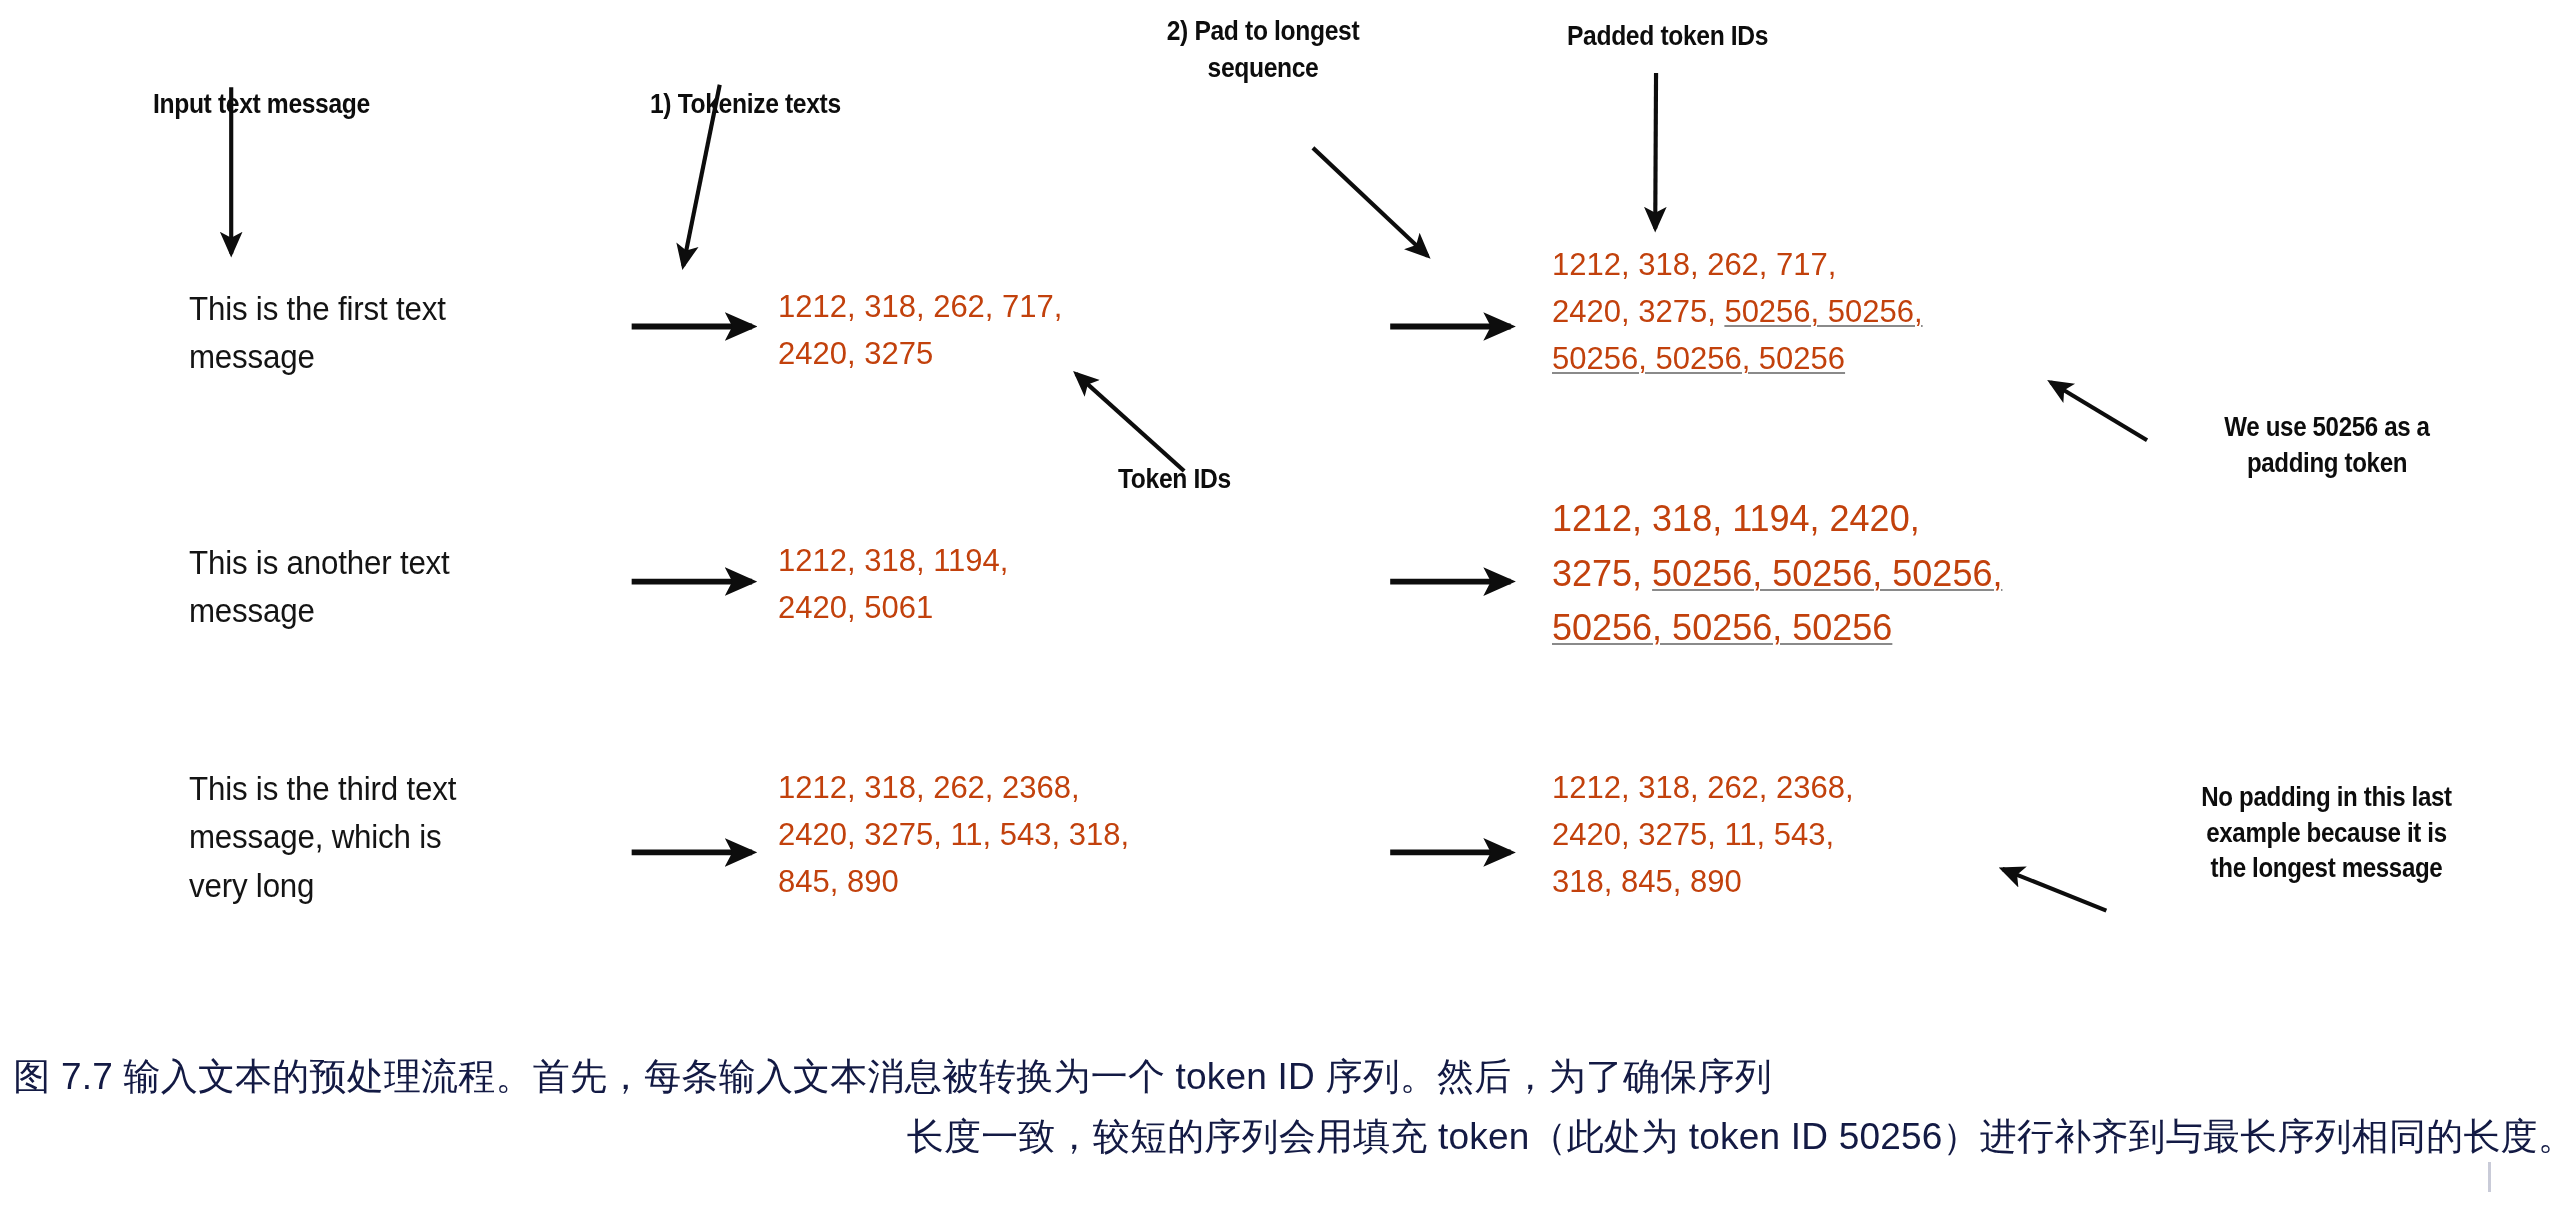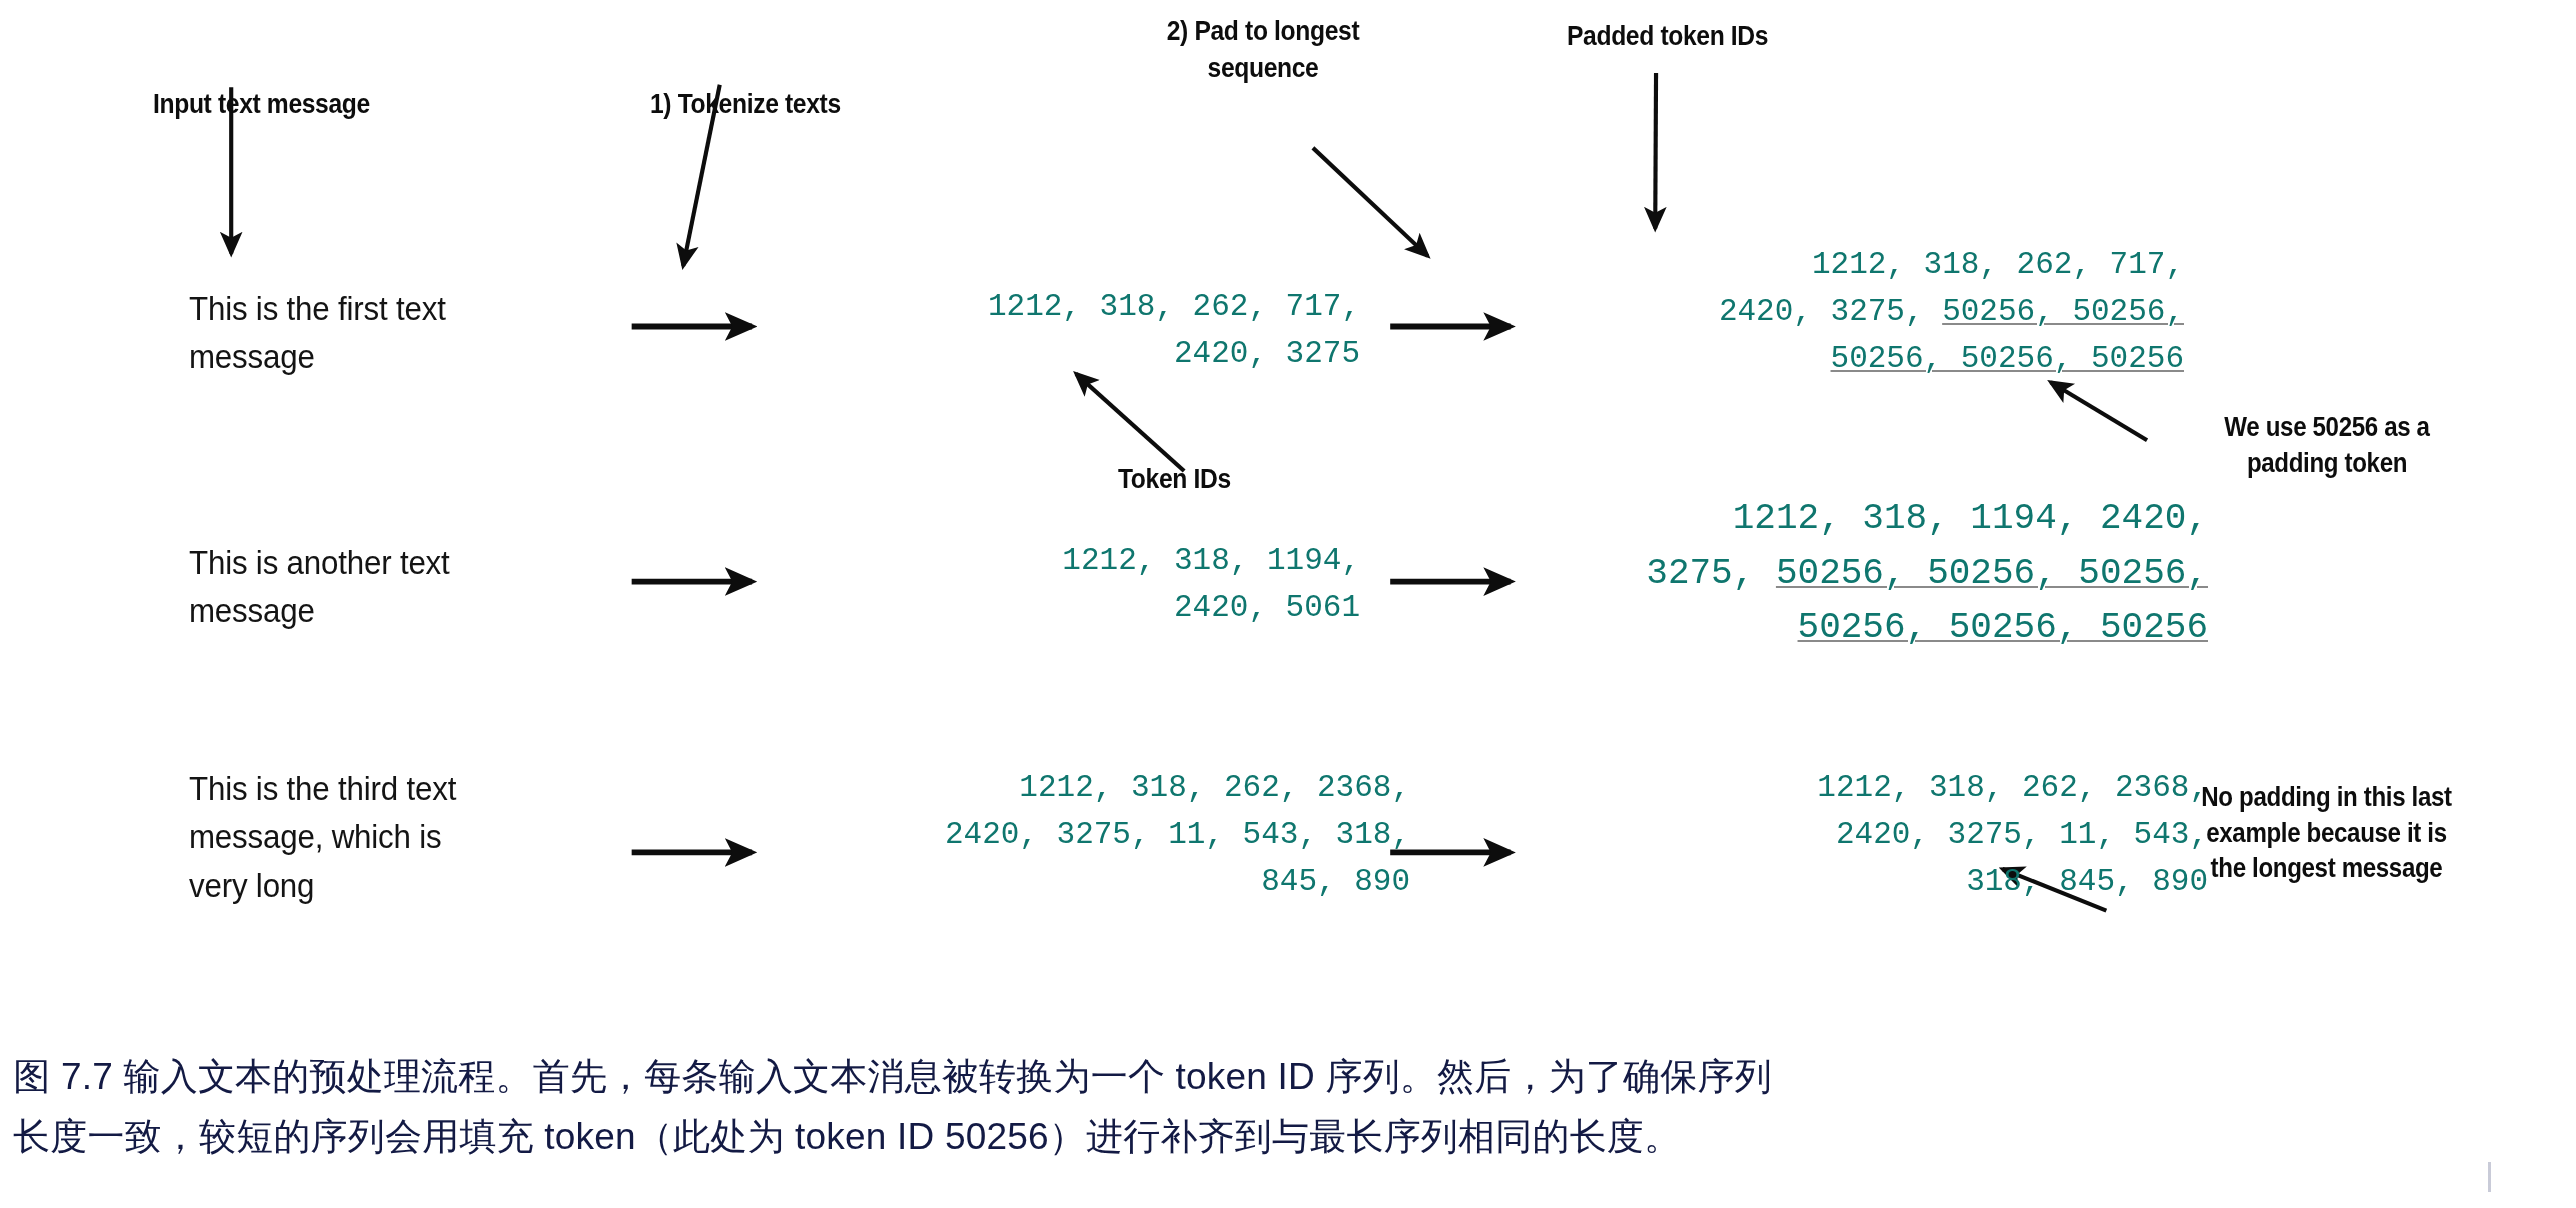--- a/index.html
+++ b/index.html
@@ -47,26 +47,25 @@
     color: #141414;
     line-height: 1.42;
     letter-spacing: -0.2px;
     transform: scaleX(0.92);
     transform-origin: left top;
     white-space: pre-line;
   }
 
   
   .ids {
-    font-family: Liberation Mono, monospace;
-    color: #0f766e;
+    font-family: Liberation Sans, sans-serif;
+    color: #c2410c;
     line-height: 1.52;
     letter-spacing: 0px;
     white-space: pre-wrap;
-    text-align: right;
   }
   .ids .pad {
     text-decoration: underline;
     text-decoration-color: #8a8a8a;
     text-underline-offset: 3.3px;
     text-decoration-thickness: 1.7px;
   }
 
   
   .caption {
@@ -176,18 +175,18 @@
   <div class="abs ids" style="left:778px; top:764px; width:632px; font-size:31px;">1212, 318, 262, 2368,
 2420, 3275, 11, 543, 318,
 845, 890</div>
 
   <div class="abs ids" style="left:1552px; top:764px; width:656px; font-size:31px;"><span>1212, 318, 262, 2368,
 2420, 3275, 11, 543,
 318, 845, 890</span><span class="pad"></span></div>
 
   <div class="abs caption" style="left:13.3px; top:1049px; width:2551px; font-size:37px;">图 7.7 输入文本的预处理流程。首先，每条输入文本消息被转换为一个 token ID 序列。然后，为了确保序列</div>
 
-  <div class="abs caption" style="left:13px; top:1109px; width:2551px; font-size:37px;">长度一致，较短的序列会用填充 token（此处为 token ID 50256）进行补齐到与最长序列相同的长度。</div>
+  <div class="abs caption" style="left:24px; top:1109px; width:2551px; font-size:37px;text-align:right;">长度一致，较短的序列会用填充 token（此处为 token ID 50256）进行补齐到与最长序列相同的长度。</div>
 
   <div class="rule-faint" style="left:2488px; top:1162px; width:2.5px; height:30px;"></div>
 
 </div>
 
 
 </body></html>

